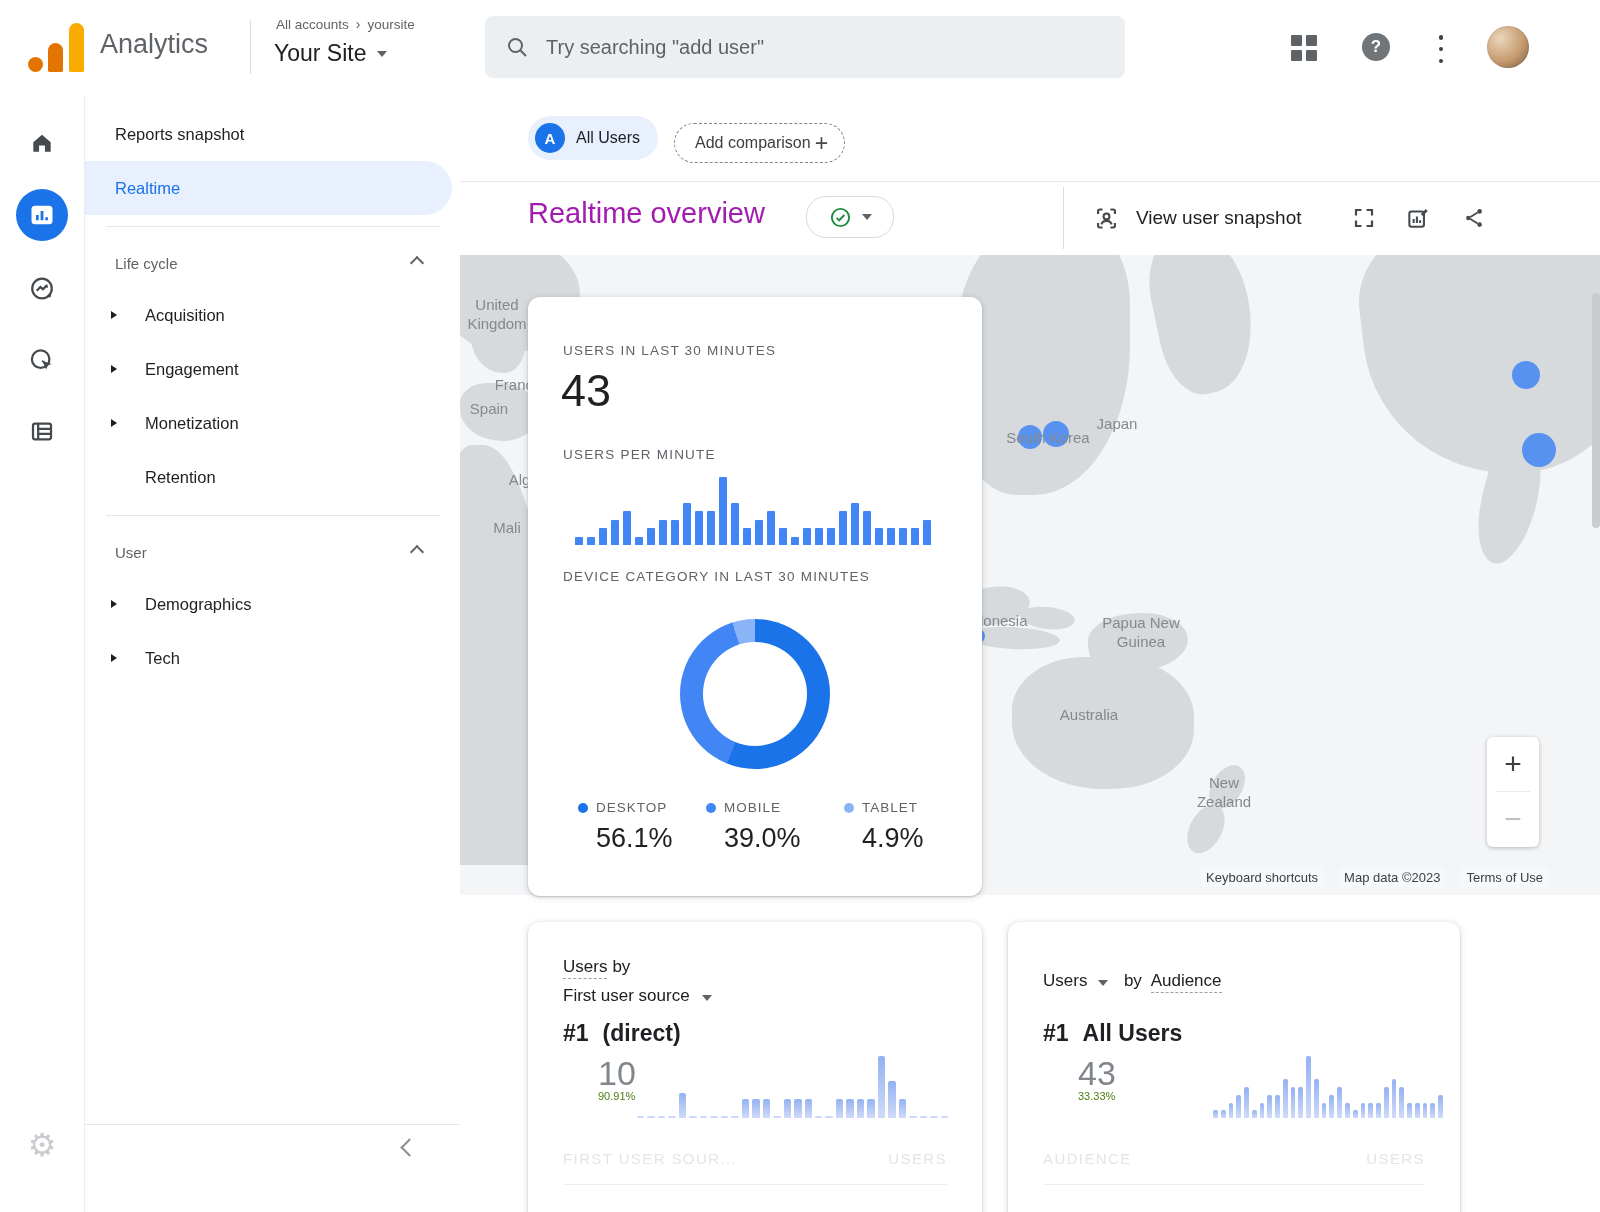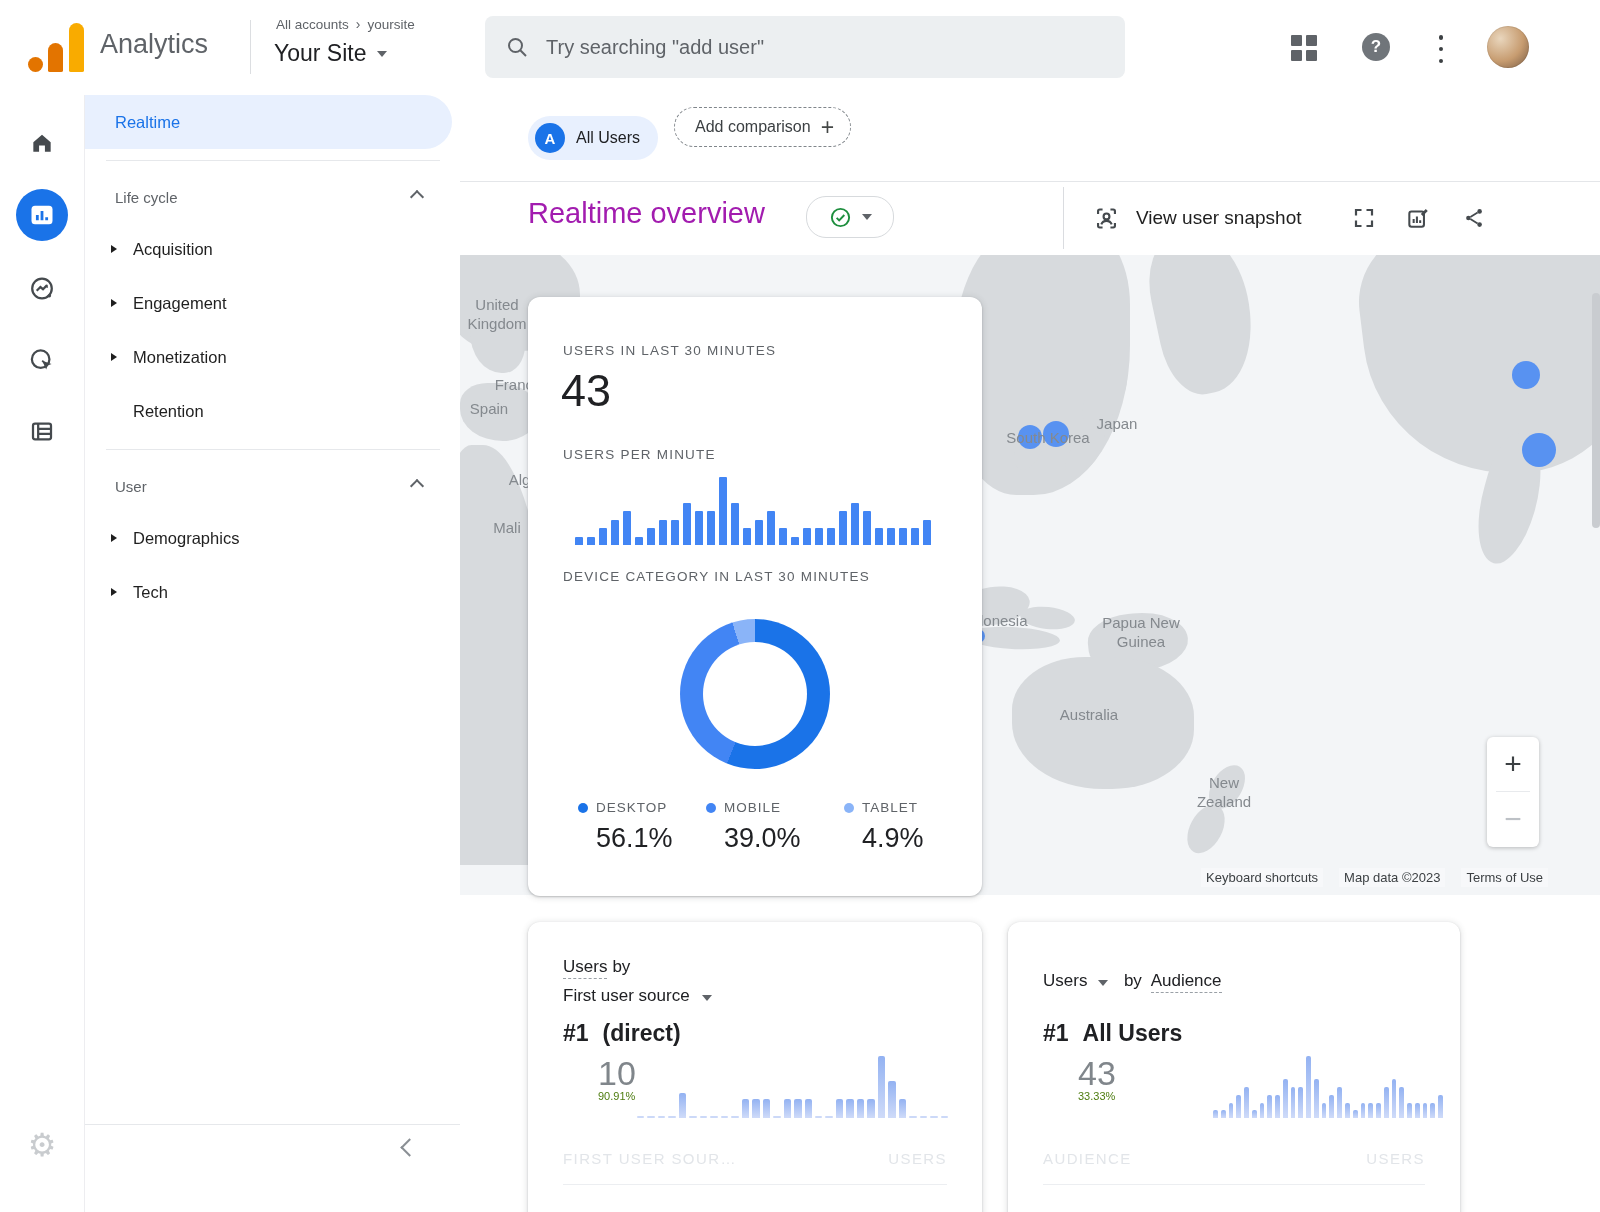--- a/index.html
+++ b/index.html
@@ -33,33 +33,33 @@
   .rail-active{width:52px;height:52px;border-radius:50%;background:#1a73e8;display:flex;align-items:center;justify-content:center}
   .gear{font-size:32px;color:#c9cccf;line-height:1}
 
   
   .sidebar{position:absolute;left:85px;top:95px;width:375px;bottom:0;background:#fff;z-index:14}
   .side-item{height:54px;display:flex;align-items:center;padding-left:30px;font-size:16.5px;color:#1f1f1f;cursor:pointer}
   .side-item.first{margin-top:12px}
   .side-item.active{background:#e8f0fe;color:#1a73e8;border-radius:0 27px 27px 0;margin-right:8px}
   .side-div{border:none;border-top:1px solid #e6e8eb;margin:11px 20px 11px 21px}
   .side-section{height:50px;display:flex;align-items:center;justify-content:space-between;padding:0 38px 0 30px;font-size:15px;color:#5f6368;cursor:pointer}
-  .side-sub{height:54px;display:flex;align-items:center;padding-left:26px;font-size:16.5px;color:#1f1f1f;gap:16px;cursor:pointer}
+  .side-sub{height:54px;display:flex;align-items:center;padding-left:26px;font-size:16.5px;color:#1f1f1f;gap:28px;cursor:pointer}
   .tri-right{width:0;height:0;border-top:4.5px solid transparent;border-bottom:4.5px solid transparent;border-left:6px solid #1f1f1f;display:inline-block}
   .tri-ph{width:6px;display:inline-block}
   .chev-up{width:8px;height:8px;border-left:2px solid #5f6368;border-top:2px solid #5f6368;transform:rotate(45deg);display:inline-block}
   .sidebar-bottom{position:absolute;left:85px;bottom:0;width:375px;height:87px;border-top:1px solid #e6e8eb;background:#fff;z-index:14}
   .chev-left{width:11px;height:11px;border-left:2.6px solid #8a8f94;border-bottom:2.6px solid #8a8f94;transform:rotate(45deg);display:inline-block;position:absolute;right:44px;top:16px}
 
   
   .cmp-row{position:absolute;left:460px;top:95px;right:0;height:86px;background:#fff;border-bottom:1px solid #e4e6e9;z-index:10}
   .chip{position:absolute;left:68px;top:21px;height:44px;background:#e8f0fe;border-radius:22px;display:flex;align-items:center;padding:0 18px 0 7px;gap:11px;cursor:pointer}
   .chip-a{width:30px;height:30px;border-radius:50%;background:#1a73e8;color:#fff;font-size:15px;font-weight:bold;display:flex;align-items:center;justify-content:center}
   .chip-label{font-size:16px;color:#202124}
-  .addcmp{position:absolute;left:214px;top:12px;height:38px;border:1px dashed #80868b;border-radius:20px;display:flex;align-items:center;padding:0 16px 0 20px;gap:10px;font-size:16px;color:#3c4043;cursor:pointer}
+  .addcmp{position:absolute;left:214px;top:28px;height:38px;border:1px dashed #80868b;border-radius:20px;display:flex;align-items:center;padding:0 16px 0 20px;gap:4px;font-size:16px;color:#3c4043;cursor:pointer}
   .addcmp .plus{font-size:23px;color:#444746;line-height:1}
 
   .title-row{position:absolute;left:460px;top:182px;right:0;height:73px;background:#fff;z-index:10}
   .page-title{position:absolute;left:68px;top:15px;font-size:29px;color:#a21caf}
   .ok-pill{position:absolute;left:346px;top:14px;width:86px;height:40px;border:1px solid #d7dadd;border-radius:20px;display:flex;align-items:center;justify-content:center;gap:10px;cursor:pointer;background:#fff}
   .tr-vdiv{position:absolute;left:603px;top:5px;width:1px;height:62px;background:#dadce0}
   .snapshot{position:absolute;left:625px;top:12px;display:flex;align-items:center;gap:16px;height:48px;padding:0 8px;cursor:pointer}
   .snapshot-label{font-size:19px;color:#1f1f1f}
   .tb-icon{position:absolute;top:18px;width:36px;height:36px;display:flex;align-items:center;justify-content:center;cursor:pointer}
 
@@ -186,20 +186,23 @@
     <div class="rail-btn" style="top:323px">
       <svg width="27" height="27" viewBox="0 0 24 24">
           <rect x="4" y="5" width="16" height="14" rx="1.8" fill="none" stroke="#454a4e" stroke-width="2"></rect>
           <path d="M8.6 5v14 M8.6 9.6H20 M8.6 14.2H20" stroke="#454a4e" stroke-width="2" fill="none"></path>
         </svg>
     </div>
     <div class="rail-btn gear" style="top:1034px"><span>⚙</span></div>
   </div>
 
   <div class="sidebar">
+    <div class="side-item first">
+      <span>Reports snapshot</span>
+    </div>
     <div class="side-item active">
       <span>Realtime</span>
     </div>
     <hr class="side-div">
     <div class="side-section">
       <span>Life cycle</span>
       <span class="chev-up"></span>
     </div>
     <div class="side-sub">
       <span class="tri-right"></span>

